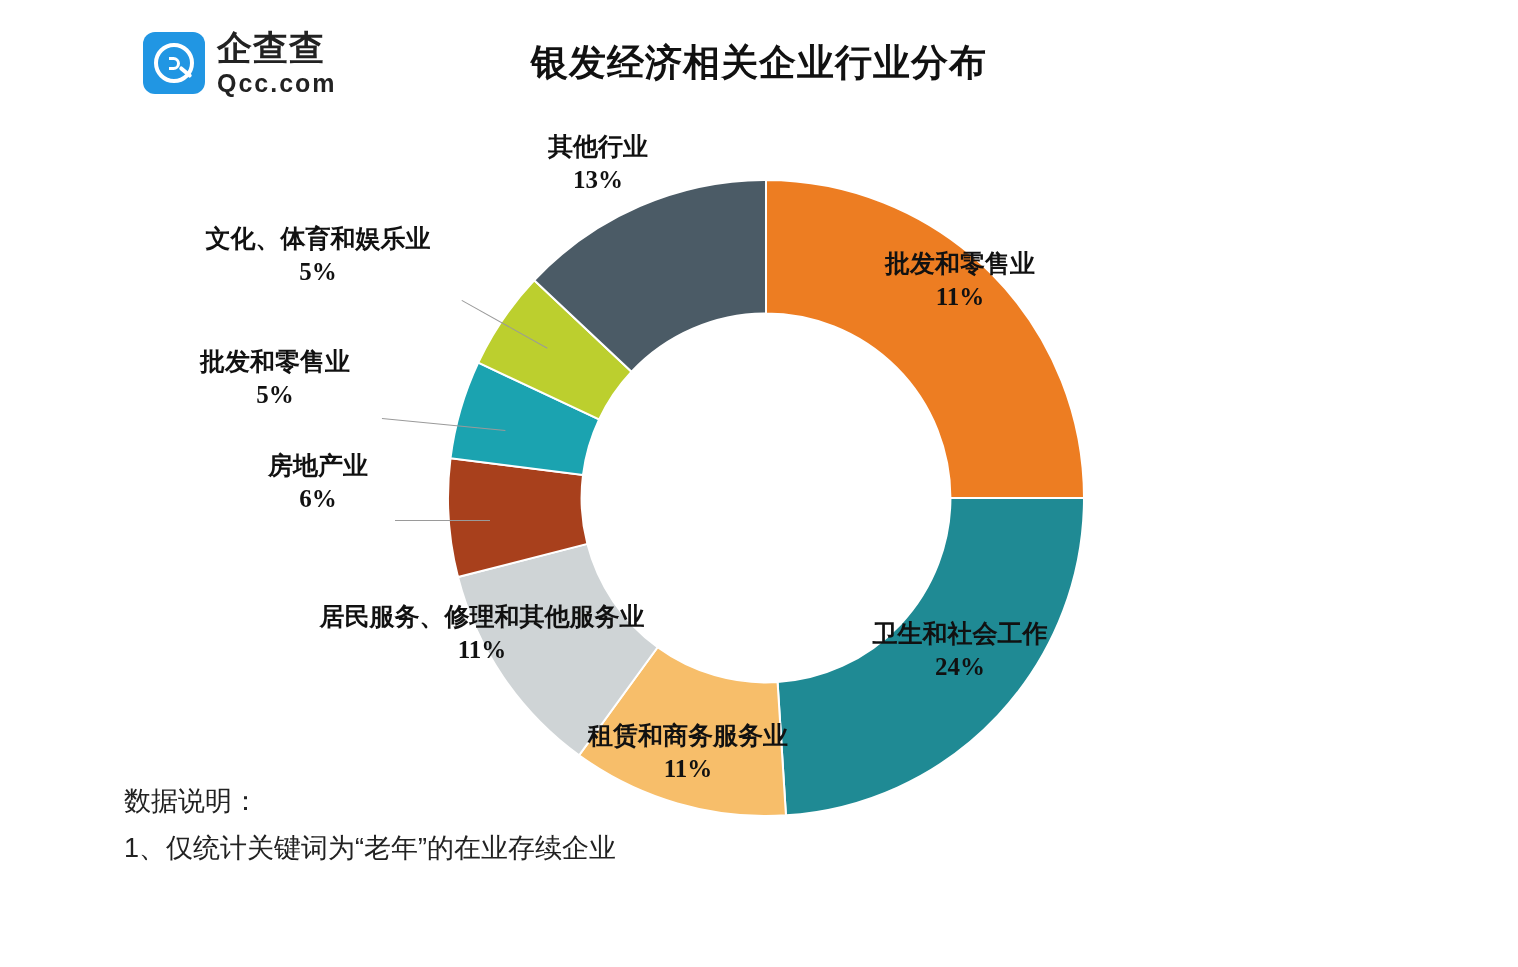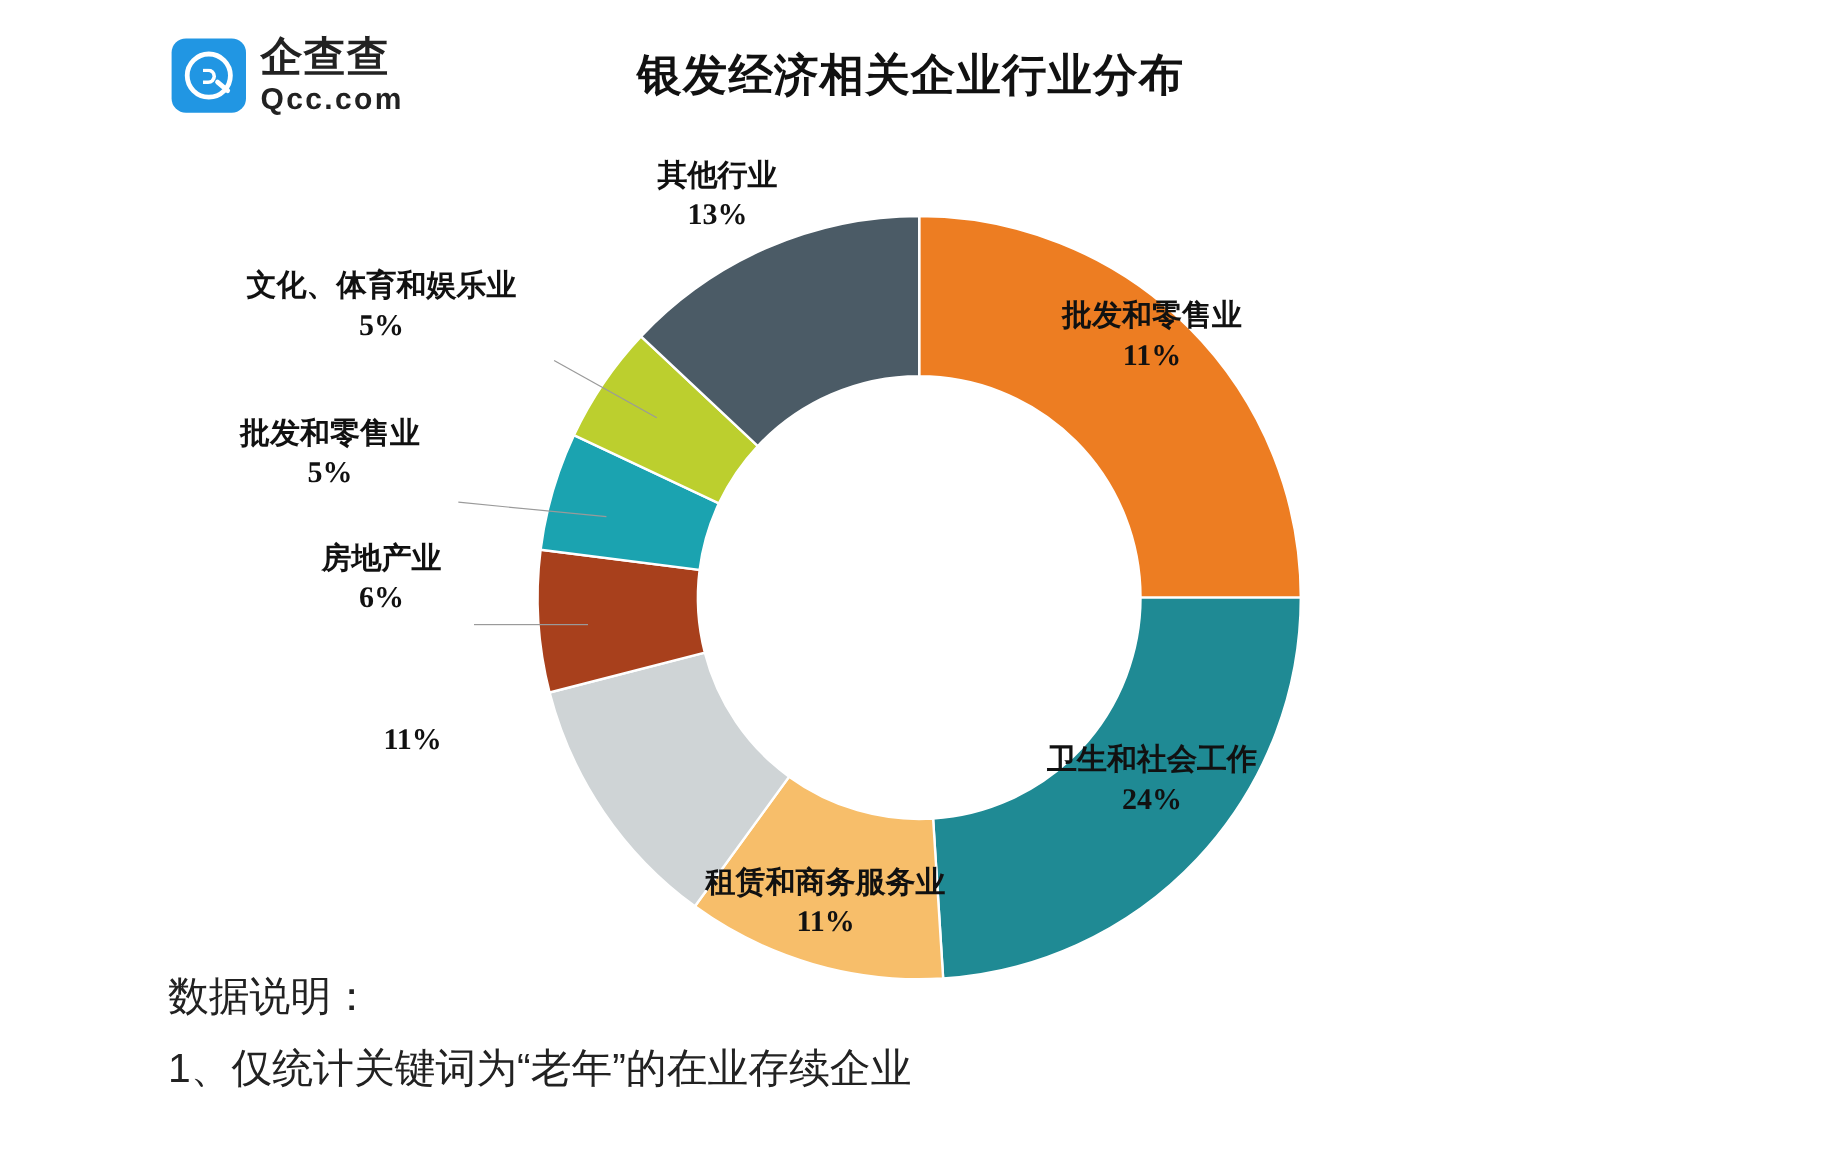--- a/index.html
+++ b/index.html
@@ -114,26 +114,25 @@
     font-weight: bold;
     color: #111;
     line-height: 1.32;
     white-space: nowrap;
     font-family: Liberation Serif, serif;
   }
 
   
   .notes {
     position: absolute;
-    left: 140px;
+    left: 124px;
     top: 778px;
-    font-size: 34px;
+    font-size: 27px;
     color: #222;
     line-height: 1.75;
-    margin-top: 24px;
   }
   .notes div { white-space: nowrap; }
 
   .leader {
     position: absolute;
     background: #9a9a9a;
     height: 1px;
   }
 </style>
 </head>
@@ -172,20 +171,21 @@
     </div>
     <div class="slice-label" style="left: 872.5px; top: 617px;">
       <div>卫生和社会工作</div>
       <div>24%</div>
     </div>
     <div class="slice-label" style="left: 588px; top: 719px;">
       <div>租赁和商务服务业</div>
       <div>11%</div>
     </div>
     <div class="slice-label" style="left: 319.5px; top: 600px;">
+      <div>居民服务、修理和其他服务业</div>
       <div>11%</div>
     </div>
     <div class="slice-label" style="left: 268px; top: 449px;">
       <div>房地产业</div>
       <div>6%</div>
     </div>
     <div class="leader" style="left: 395px; top: 520px; width: 95px; transform-origin: 0px 0px; transform: rotate(0deg);"></div>
     <div class="slice-label" style="left: 200px; top: 345px;">
       <div>批发和零售业</div>
       <div>5%</div>

